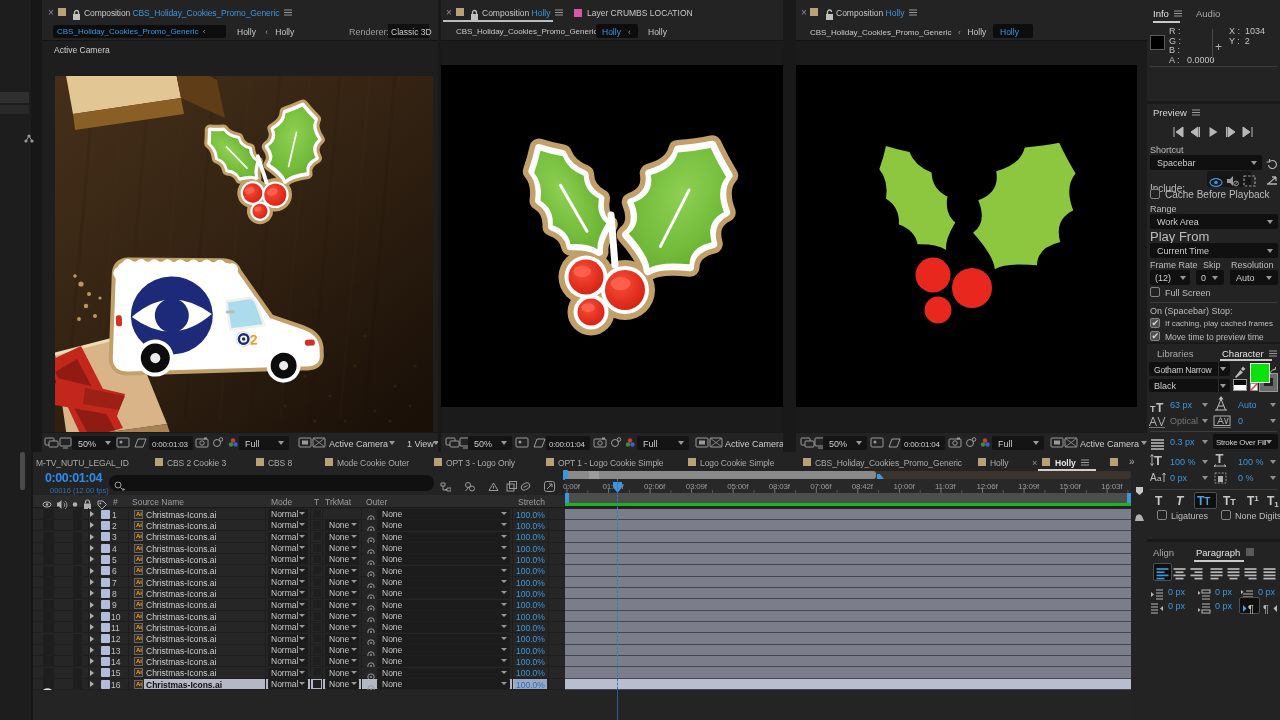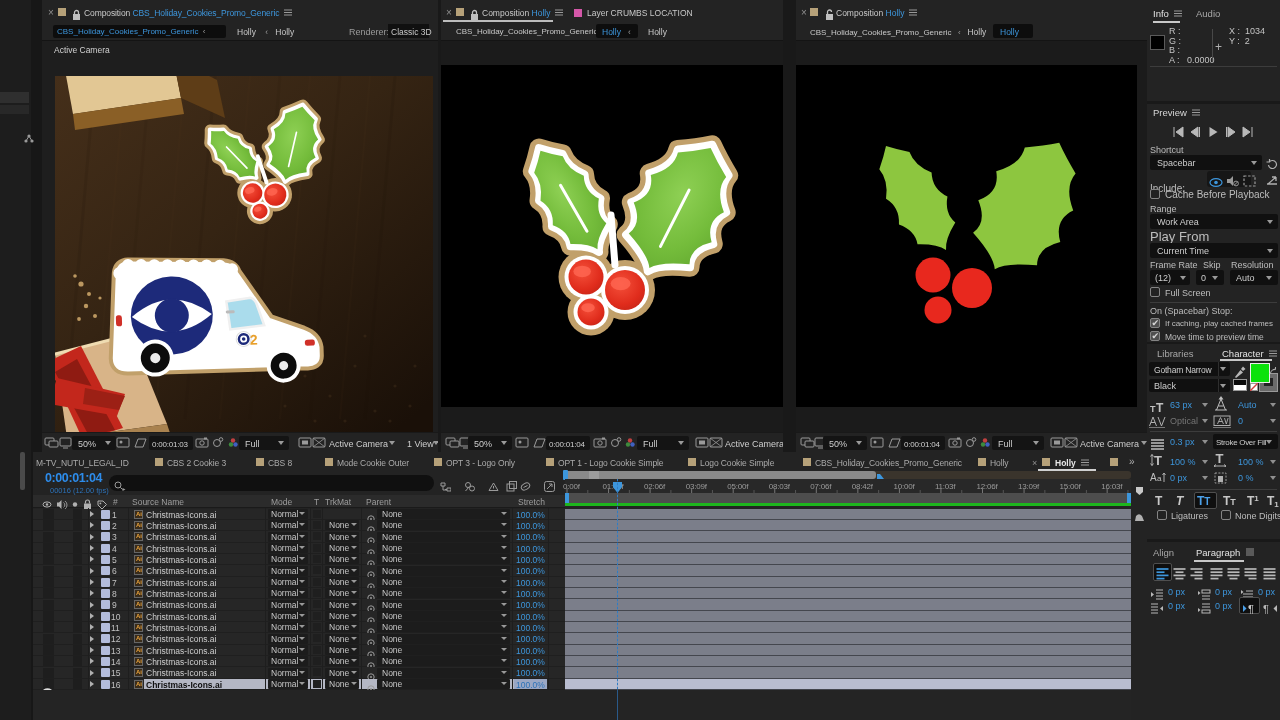--- a/index.html
+++ b/index.html
@@ -846,21 +846,21 @@
     </svg></div>
 <div class="abs" style="left:97px;top:496px;width:10px;height:10px"><svg width="10" height="10">
       <path d="M1 1 h5 l3.5 3.5 -4.5 4.5 -4-4 z" fill="none" stroke="#b0b0b0"></path>
       <circle cx="3.4" cy="3.4" r="0.9" fill="#b0b0b0"></circle>
     </svg></div>
 <div class="abs" style="left:113px;top:497px;font-size:8.5px;color:#9e9e9e">#</div>
 <div class="abs" style="left:132px;top:497px;font-size:8.5px;color:#9e9e9e">Source Name</div>
 <div class="abs" style="left:271px;top:497px;font-size:8.5px;color:#9e9e9e">Mode</div>
 <div class="abs" style="left:314px;top:497px;font-size:8.5px;color:#9e9e9e">T</div>
 <div class="abs" style="left:325px;top:497px;font-size:8.5px;color:#9e9e9e">TrkMat</div>
-<div class="abs" style="left:366px;top:497px;font-size:8.5px;color:#9e9e9e">Parent</div>
+<div class="abs" style="left:366px;top:497px;font-size:8.5px;color:#9e9e9e">Outer</div>
 <div class="abs" style="left:518px;top:497px;font-size:8.5px;color:#9e9e9e">Stretch</div>
 <div class="abs" style="left:33px;top:508.50px;width:532px;height:11.34px;background:#262626;border-bottom:1px solid #1f1f1f"></div>
 <div class="abs" style="left:43px;top:509.00px;width:11px;height:10px;background:#1e1e1e"></div>
 <div class="abs" style="left:73px;top:509.00px;width:9px;height:10px;background:#1e1e1e"></div>
 <div class="abs" style="left:90px;top:511.00px;width:0;height:0;border-top:3.2px solid transparent;border-bottom:3.2px solid transparent;border-left:4.5px solid #b0b0b0"></div>
 <div class="abs" style="left:101px;top:509.50px;width:9px;height:9px;background:#b3bcdb;border-radius:1px"></div>
 <div class="abs" style="left:112px;top:509.50px;font-size:8.5px;color:#c0c0c0">1</div>
 <div class="abs" style="left:134px;top:509.50px;width:9px;height:9px;background:#3a2c1a;border:1px solid #666">
     <span style="position:absolute;left:1px;top:0px;font-size:6px;color:#e8a33d;font-weight:bold">Ai</span>
   </div>

